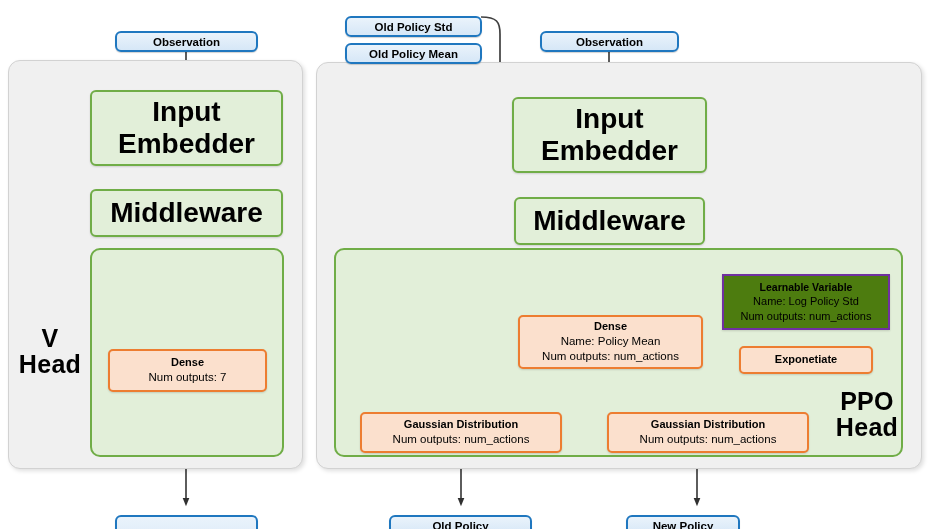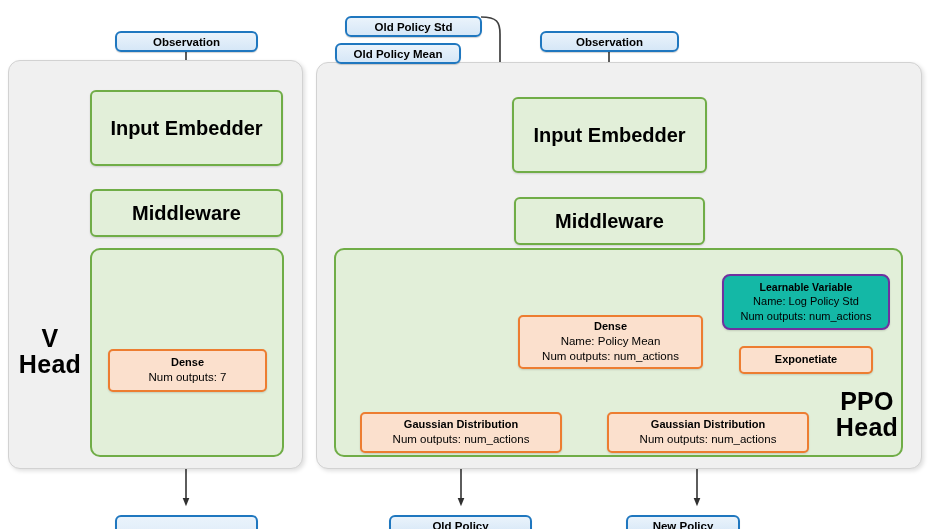--- a/index.html
+++ b/index.html
@@ -15,30 +15,30 @@
   
   .io{background:linear-gradient(to bottom,#eaf3fb 0%,#d6e7f7 100%);
       border:2px solid #1f77bf;border-radius:6px;
       color:#000;font-size:11.5px;font-weight:bold;
       box-shadow:0 1px 1px rgba(0,0,0,.18);}
 
   
   .green-box{background:#e2efd9;border:2px solid #70ad47;border-radius:6px;
              color:#000;font-weight:bold;
              box-shadow:0 1px 2px rgba(0,0,0,.14);}
-  .green-big{font-size:20px;}
+  .green-big{font-size:28px;}
 
   
   .orange{background:#fbe0cd;border:2px solid #ed7d31;border-radius:5px;
           color:#000;box-shadow:0 1px 2px rgba(0,0,0,.14);}
   .orange .t1{font-size:11px;font-weight:bold;line-height:1.25;}
   .orange .t2{font-size:11.5px;line-height:1.3;}
 
   
-  .purple{background:#14b8a6;border:2.5px solid #7030a0;border-radius:8px;
+  .purple{background:#4d7c0f;border:2.5px solid #7030a0;border-radius:0;
           color:#000;box-shadow:0 1px 2px rgba(0,0,0,.14);}
   .purple .t1{font-size:10.5px;font-weight:bold;line-height:1.25;}
   .purple .t2{font-size:11px;line-height:1.3;}
 
   
   .panel{position:absolute;box-sizing:border-box;background:#f0f0f0;
          border:1px solid #d2d2d2;border-radius:12px;
          box-shadow:2px 2px 4px rgba(0,0,0,.13);}
 
   
@@ -115,21 +115,21 @@
 
   <div class="group" style="left:334px;top:248px;width:569px;height:209px;"></div>
 
   <div class="caption" style="left:817px;top:388px;width:100px;">
     <div>PPO</div>
     <div>Head</div>
   </div>
 
   <div class="node io" style="left:345px;top:4px;width:137px;height:21px;">Old Policy Std</div>
 
-  <div class="node io" style="left:335px;top:31px;width:126px;height:21px;">Old Policy Mean</div>
+  <div class="node io" style="left:345px;top:31px;width:137px;height:21px;">Old Policy Mean</div>
 
   <div class="node io" style="left:540px;top:19px;width:139px;height:21px;">Observation</div>
 
   <div class="node green-box green-big" style="left:512px;top:85px;width:195px;height:76px;">Input Embedder</div>
 
   <div class="node green-box green-big" style="left:514px;top:185px;width:191px;height:48px;">Middleware</div>
 
   <div class="node orange" style="left:518px;top:303px;width:185px;height:54px;">
     <div class="t1">Dense</div>
     <div class="t2">Name: Policy Mean</div>

